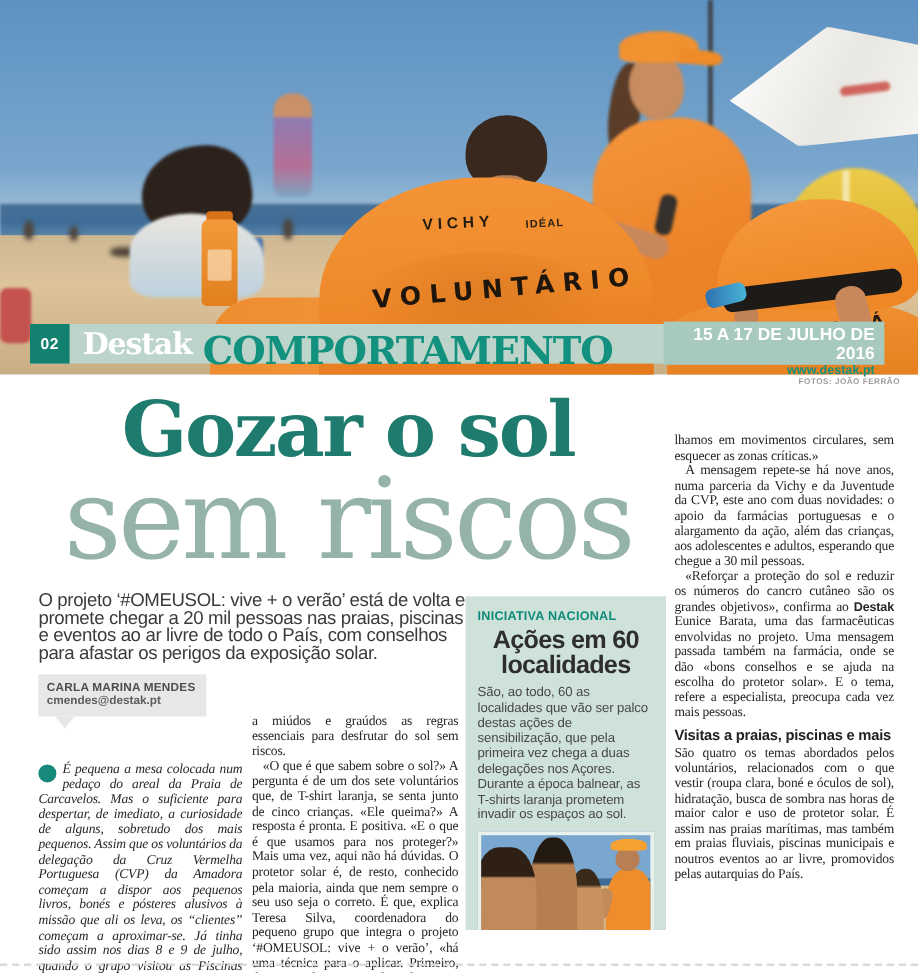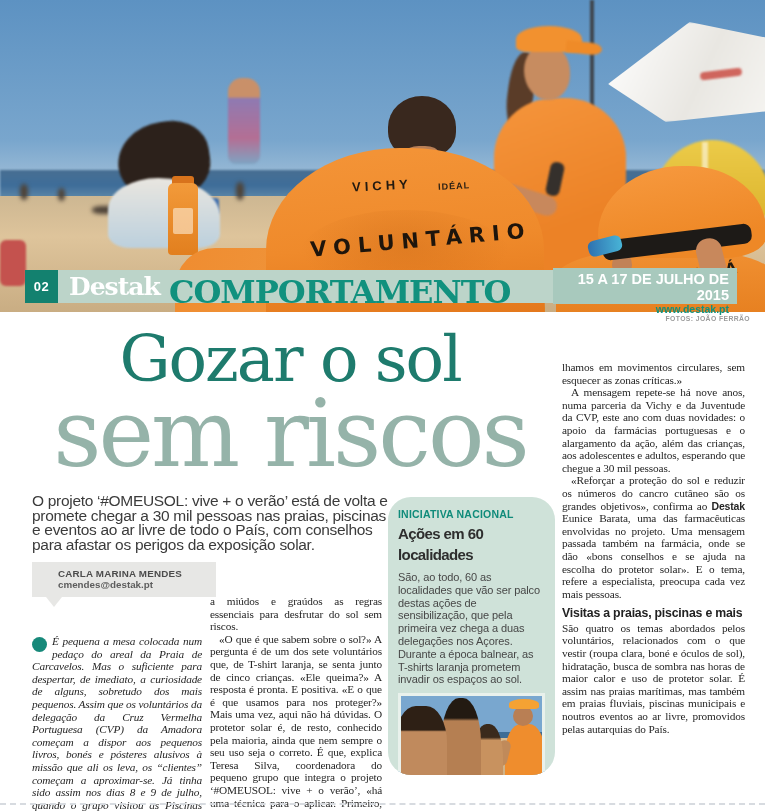--- a/index.html
+++ b/index.html
@@ -61,47 +61,47 @@
   .pagenum { position:absolute; left:0; top:0; width:33px; height:33px; background:#13816f; color:#fff; font-weight:bold; font-size:13px; display:flex; align-items:center; justify-content:center; letter-spacing:.5px; }
   .brand { position:absolute; left:44px; top:2px; font-family:"DejaVu Serif", serif; font-weight:bold; font-size:25px; color:#ffffff; letter-spacing:-1px; }
   .section { position:absolute; left:144px; top:3px; font-family:"DejaVu Serif", serif; font-weight:bold; font-size:32px; color:#11917e; letter-spacing:-1px; }
   .dateblock { position:absolute; left:528px; top:-2px; width:184px; height:36px; background:#a8c9bd; text-align:right; padding:3px 8px 0 0; }
   .dateline { font-weight:bold; font-size:14.5px; color:#ffffff; letter-spacing:0; line-height:16px; }
   .siteline { font-weight:bold; font-size:10.5px; color:#11917e; line-height:12px;text-align:right; }
   .credit { position:absolute; left:560px; top:315px; width:190px; text-align:right; font-size:6.8px; font-weight:bold; color:#9b9b9b; letter-spacing:.4px; }
 
   
   .headline { position:absolute; left:25px; top:326px; width:530px; text-align:center; font-family:"DejaVu Serif", serif; }
-  .hl1 { font-size:64px; line-height:66px; color:#1e7b6d; letter-spacing:-2px; }
+  .hl1 { font-size:64px; line-height:66px; color:#1e7b6d; letter-spacing:-2px;font-weight:bold; }
   .hl2 { font-size:94px; line-height:84px; color:#95b3a9; letter-spacing:-3px;text-align:center; }
 
   
   .lead { position:absolute; left:32px; top:494px; width:356px; font-size:15.5px; line-height:14.6px; letter-spacing:-.3px; color:#3b3b3b; }
 
   
-  .byline { position:absolute; left:32px; top:562px; width:184px; background:#e7e7e5; padding:6px 8px 7px 26px; }
+  .byline { position:absolute; left:32px; top:562px; width:140px; background:#e7e7e5; padding:6px 8px 7px 7px; }
   .byline:after { content:""; position:absolute; left:14px; bottom:-10px; border-left:8px solid transparent; border-right:8px solid transparent; border-top:10px solid #e7e7e5; }
   .byline .author { font-size:9.8px; font-weight:bold; color:#4c4c4c; letter-spacing:.2px; }
   .byline .email  { font-size:9.8px; font-weight:bold; color:#5d5d5d; }
 
   
   .bodycol { position:absolute; font-family:"Liberation Serif", serif; font-size:11.3px; line-height:12.6px; letter-spacing:-.15px; color:#262626; text-align:justify;margin-top:29px; }
   .bodycol p { margin:0; }
   .bodycol p.ind { text-indent:9px; }
   #col1 { left:32px;  top:606px; width:170px;font-style:italic; }
   #col2 { left:210px; top:566px; width:172px; }
   #col4 { left:562px; top:332px; width:183px; }
   .bullet { float:left; width:15px; height:15px; border-radius:50%; background:#17897a; margin:2px 5px 1px 0; }
   .subhead { font-family:"Liberation Sans",sans-serif; font-weight:bold; font-size:12.3px; letter-spacing:-.2px; color:#222; margin:7px 0 2px 0 !important; text-align:left; }
   .boldword { font-family:"Liberation Sans",sans-serif; font-weight:bold; font-size:10.5px; }
 
   
-  .sidebar { position:absolute; left:388px; top:497px; width:167px; height:278px; background:#cfe2d9; padding:11px 10px 0 10px; overflow:hidden;border-radius:23px; }
+  .sidebar { position:absolute; left:388px; top:497px; width:167px; height:278px; background:#cfe2d9; padding:11px 10px 0 10px; overflow:hidden; }
   .kicker { font-size:10.5px; font-weight:bold; color:#0f8b7a; letter-spacing:.2px; }
-  .sb-title { font-size:15px; font-weight:bold; color:#2e2e2e; line-height:21px; letter-spacing:-.6px; margin:3px 0 6px 0; }
+  .sb-title { font-size:21px; font-weight:bold; color:#2e2e2e; line-height:21px; letter-spacing:-.6px; margin:3px 0 6px 0;text-align:center; }
   .sb-body { font-size:11px; line-height:12.8px; color:#474747; letter-spacing:-.1px; }
   .sb-photo { position:relative; margin-top:7px; width:147px; height:102px; background:#79a7cf; border:3px solid #e9f1ec; overflow:hidden; }
   .sp { position:absolute; }
   .sp-sea { left:0; top:36px; width:100%; height:7px; background:#3d6d96; }
   .sp-sand { left:0; top:42px; width:100%; height:60px; background:linear-gradient(#d7bd95,#c9ab7e); }
   .sp-umb { left:52px; top:40px; width:26px; height:12px; background:#4e79b2; border-radius:50% 50% 0 0; filter:blur(.5px); }
   .sp-kid1 { left:-6px; top:10px; width:52px; height:92px; background:linear-gradient(#2e2015 26%, #c08a5d 28%); border-radius:40% 40% 0 0; }
   .sp-kid2 { left:40px; top:2px; width:40px; height:100px; background:linear-gradient(#231a12 20%, #b57f52 23%); border-radius:45% 45% 0 0; }
   .sp-kid3 { left:72px; top:28px; width:30px; height:74px; background:linear-gradient(#3a2a1c 18%, #c8925f 22%); border-radius:45% 45% 0 0; }
   .sp-vol-shirt { left:104px; top:28px; width:40px; height:74px; background:#ef8d2d; border-radius:40% 40% 0 0; }
@@ -162,32 +162,32 @@
     <div class="ph rs-cap-band"></div>
     <div class="ph rs-glasses"></div>
     <div class="ph rs-arm"></div>
   </div>
 
   <div class="bar">
     <div class="pagenum">02</div>
     <div class="brand">Destak</div>
     <div class="section">COMPORTAMENTO</div>
     <div class="dateblock">
-      <div class="dateline">15 A 17 DE JULHO DE 2015</div>
+      <div class="dateline">15 A 17 DE JULHO DE 2016</div>
       <div class="siteline">www.destak.pt</div>
     </div>
   </div>
   <div class="credit">FOTOS: JOÃO FERRÃO</div>
 
   <div class="headline">
     <div class="hl1">Gozar o sol</div>
     <div class="hl2">sem riscos</div>
   </div>
 
-  <div class="lead">O projeto ‘#OMEUSOL: vive + o verão’ está de volta e promete chegar a 30 mil pessoas nas praias, piscinas e eventos ao ar livre de todo o País, com conselhos para afastar os perigos da exposição solar.</div>
+  <div class="lead">O projeto ‘#OMEUSOL: vive + o verão’ está de volta e promete chegar a 20 mil pessoas nas praias, piscinas e eventos ao ar livre de todo o País, com conselhos para afastar os perigos da exposição solar.</div>
 
   <div class="byline">
     <div class="author">CARLA MARINA MENDES</div>
     <div class="email">cmendes@destak.pt</div>
   </div>
 
   <div class="bodycol" id="col1">
     <p><span class="bullet"></span><span>É pequena a mesa colocada num pedaço do areal da Praia de Carcavelos. Mas o suficiente para despertar, de imediato, a curiosidade de alguns, sobretudo dos mais pequenos. Assim que os voluntários da delegação da Cruz Vermelha Portuguesa (CVP) da Amadora começam a dispor aos pequenos livros, bonés e pósteres alusivos à missão que ali os leva, os “clientes” começam a aproximar-se. Já tinha sido assim nos dias 8 e 9 de julho, quando o grupo visitou as Piscinas Oceânicas de Oeiras com igual propósito: transmitir</span></p>
   </div>
 

